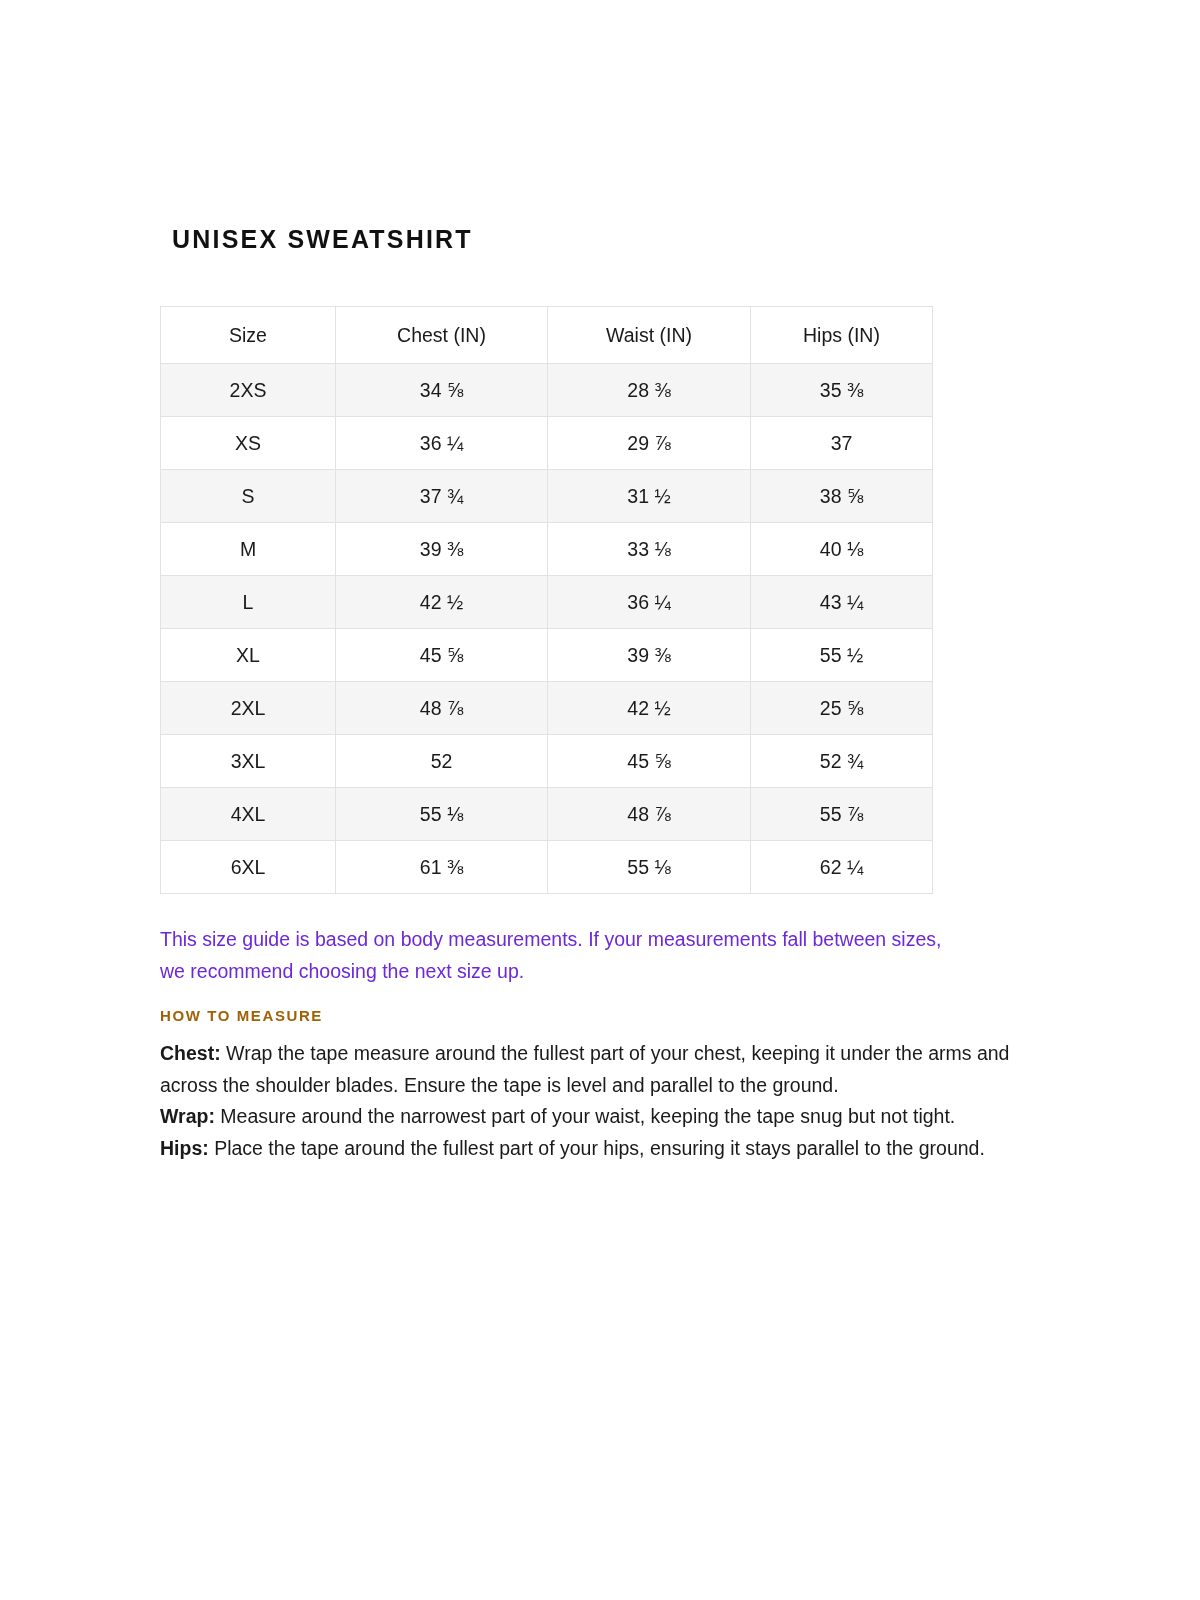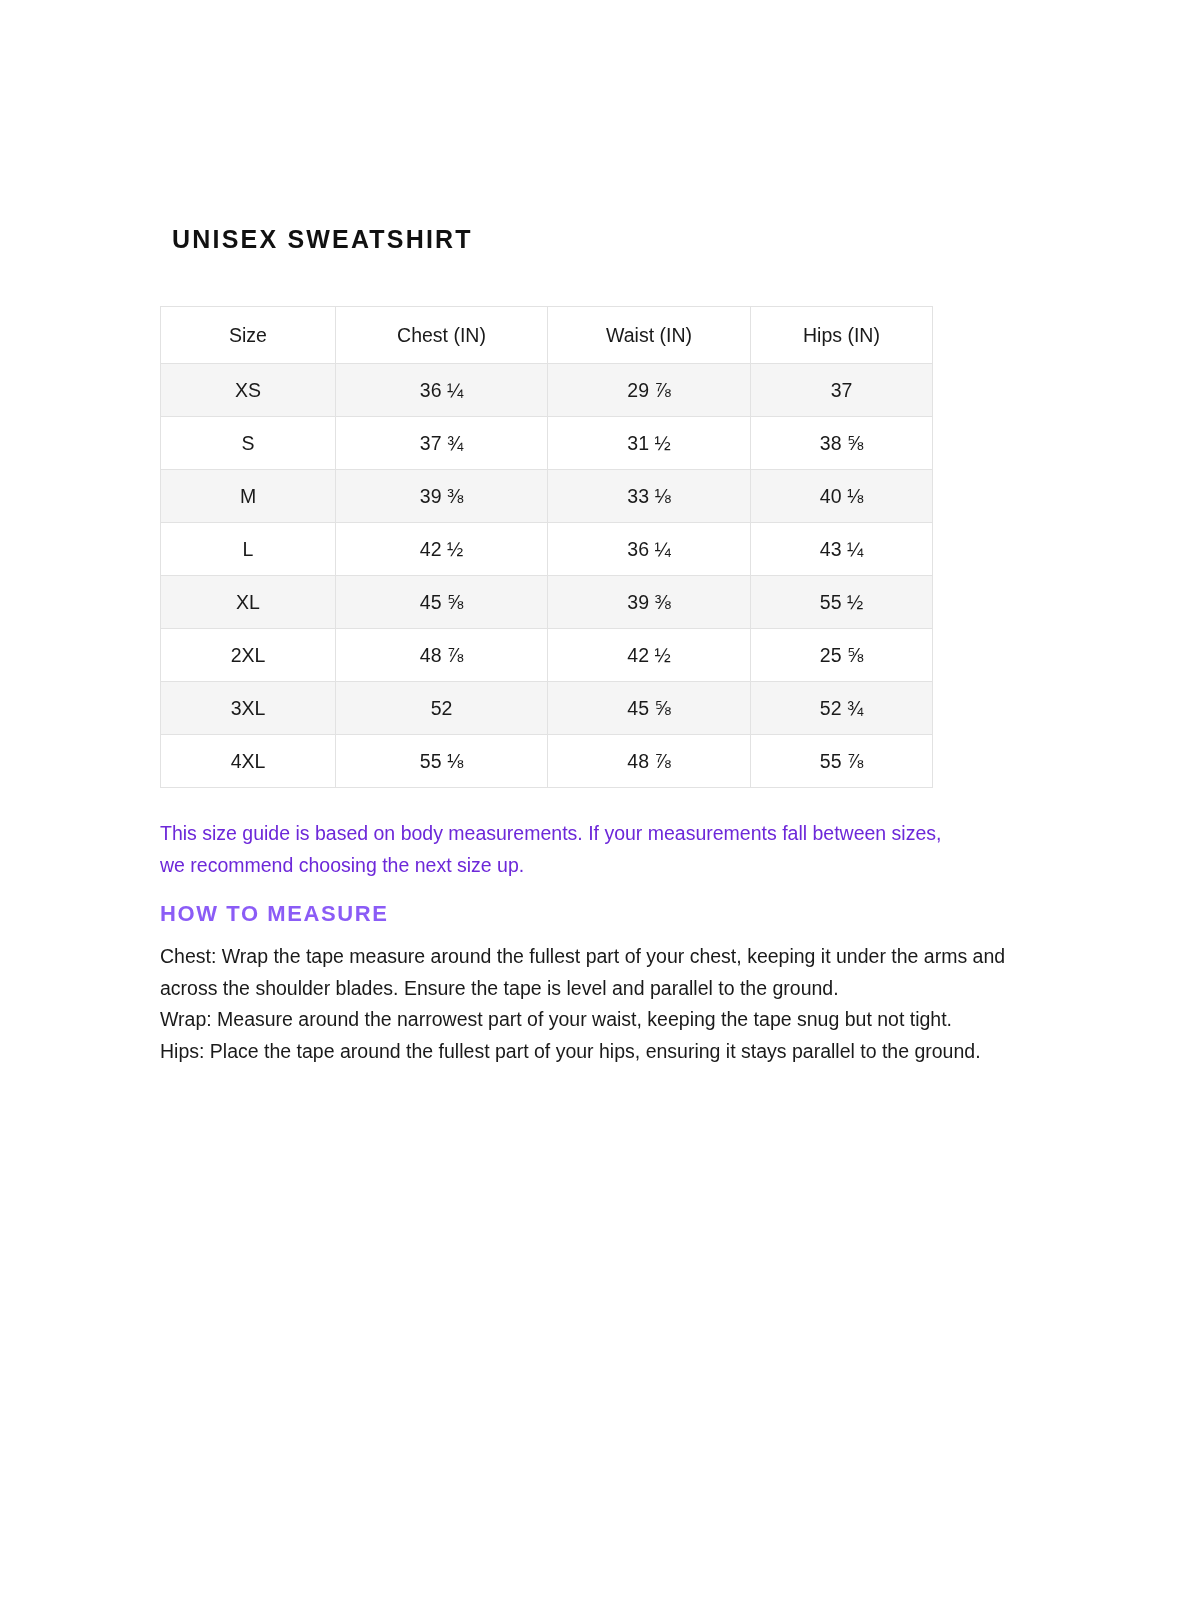--- a/index.html
+++ b/index.html
@@ -63,38 +63,38 @@
     background: #ffffff;
   }
   .note {
     margin-top: 30px;
     font-size: 19.5px;
     line-height: 1.63;
     color: #6d28d9;
     width: 800px;
   }
   .section-title {
-    font-size: 22px;
+    font-size: 15px;
     font-weight: bold;
     letter-spacing: 1.6px;
-    color: #8b5cf6;
+    color: #a16207;
     margin: 18px 0 14px 0;
     text-transform: uppercase;
   }
   .measure-block {
     font-size: 19.5px;
     line-height: 1.62;
     color: #1a1a1a;
     width: 870px;
   }
   .measure-block p {
     margin: 0 0 0 0;
   }
   .measure-block b {
-    font-weight: normal;
+    font-weight: bold;
   }
 </style>
 </head>
 <body>
 
 <div class="page">
 
   <h1 class="doc-title">UNISEX SWEATSHIRT</h1>
 
   <table class="size-table">
@@ -106,20 +106,26 @@
     </colgroup>
     <thead>
       <tr>
         <th>Size</th>
         <th>Chest (IN)</th>
         <th>Waist (IN)</th>
         <th>Hips (IN)</th>
       </tr>
     </thead>
     <tbody>
+      <tr>
+        <td>2XS</td>
+        <td>34 ⅝</td>
+        <td>28 ⅜</td>
+        <td>35 ⅜</td>
+      </tr>
       <tr>
         <td>XS</td>
         <td>36 ¼</td>
         <td>29 ⅞</td>
         <td>37</td>
       </tr>
       <tr>
         <td>S</td>
         <td>37 ¾</td>
         <td>31 ½</td>
@@ -154,20 +160,26 @@
         <td>52</td>
         <td>45 ⅝</td>
         <td>52 ¾</td>
       </tr>
       <tr>
         <td>4XL</td>
         <td>55 ⅛</td>
         <td>48 ⅞</td>
         <td>55 ⅞</td>
       </tr>
+      <tr>
+        <td>6XL</td>
+        <td>61 ⅜</td>
+        <td>55 ⅛</td>
+        <td>62 ¼</td>
+      </tr>
     </tbody>
   </table>
 
   <p class="note">This size guide is based on body measurements. If your measurements fall between sizes, we recommend choosing the next size up.</p>
 
   <h2 class="section-title">HOW TO MEASURE</h2>
 
   <div class="measure-block">
     <p><b>Chest:</b><span> Wrap the tape measure around the fullest part of your chest, keeping it under the arms and across the shoulder blades. Ensure the tape is level and parallel to the ground.</span></p>
     <p><b>Wrap:</b><span> Measure around the narrowest part of your waist, keeping the tape snug but not tight.</span></p>

